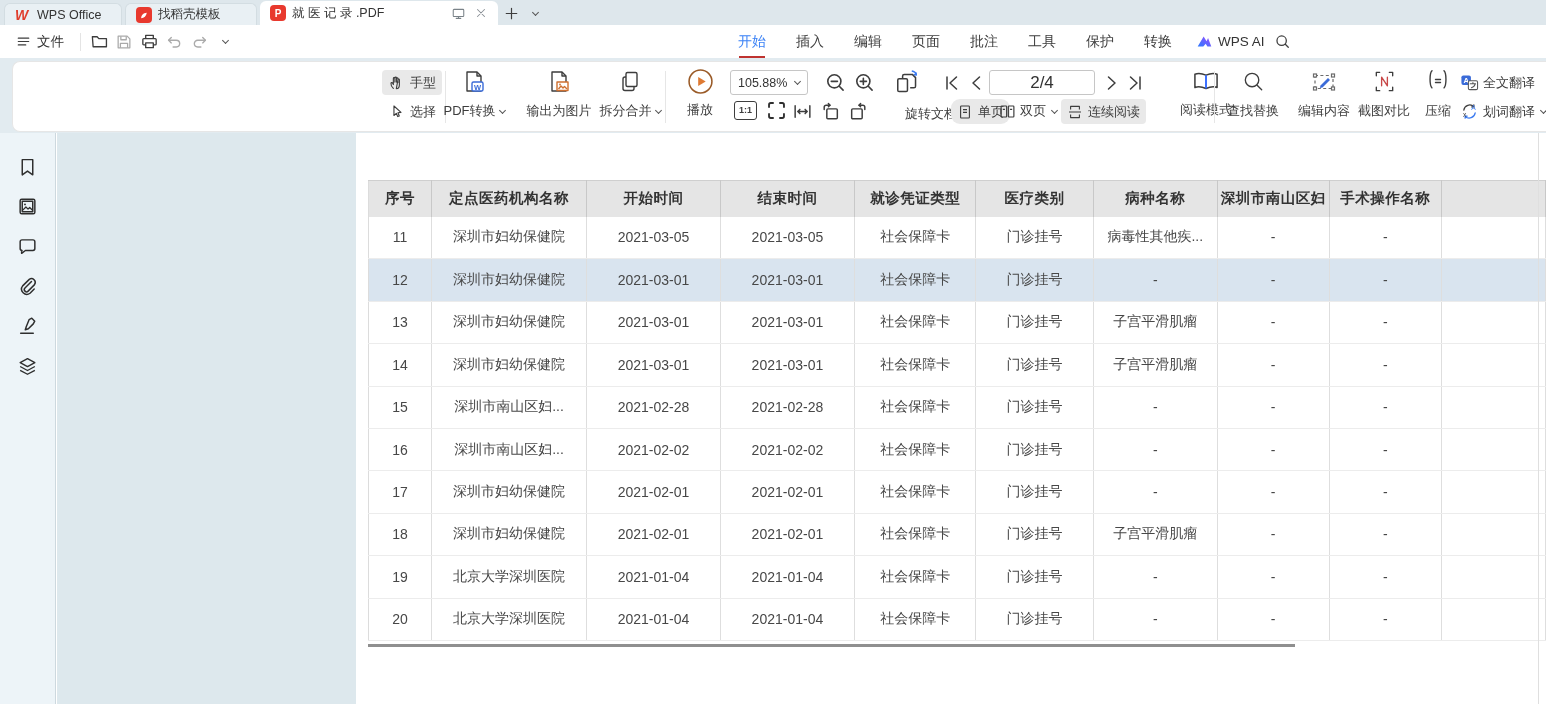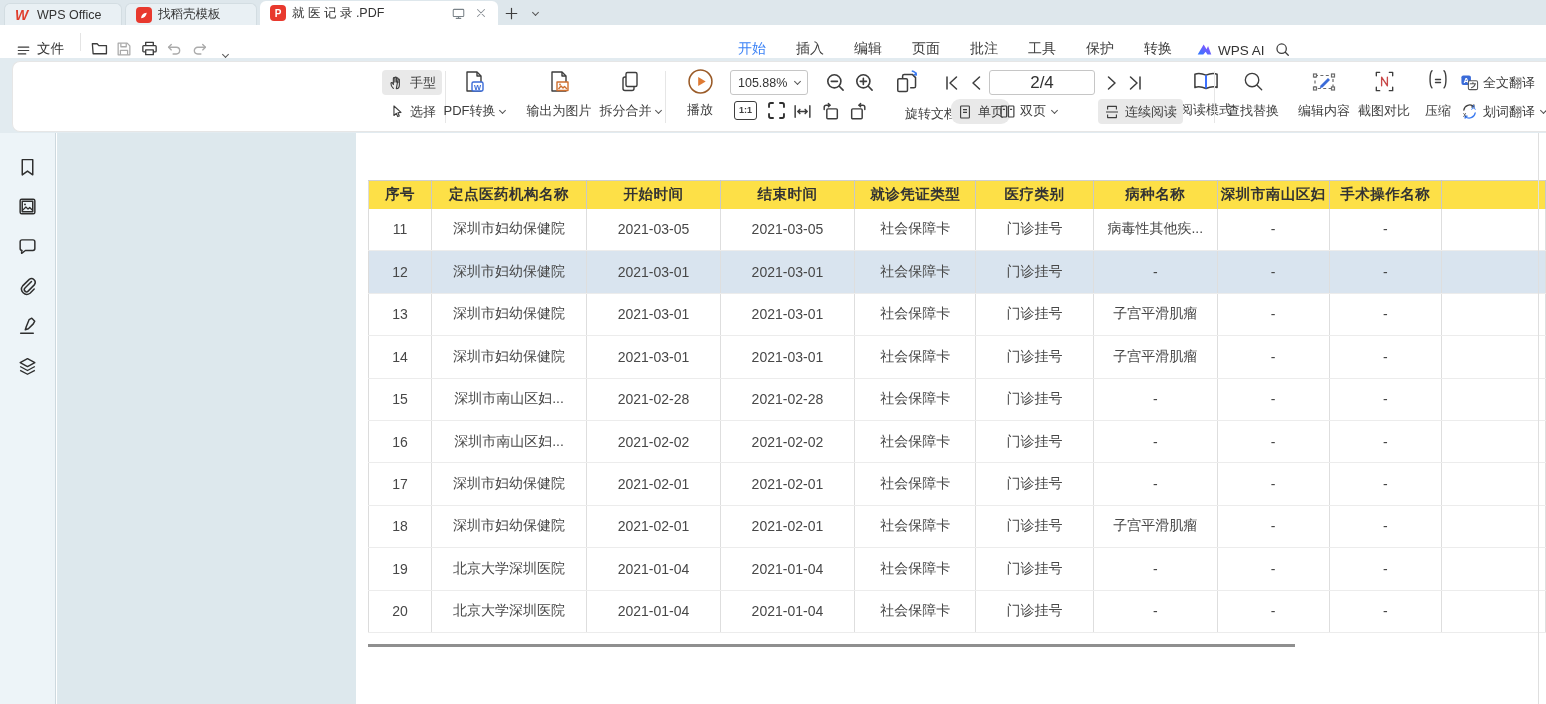--- a/index.html
+++ b/index.html
@@ -20,21 +20,21 @@
   .tab.active { background:#fff; height:24px; width:238px; position:relative; padding-right:60px; }
   .tab .ticon { width:16px; height:16px; flex:0 0 16px; }
   .wps-w { color:#e03e2d; font-weight:bold; font-size:14px; line-height:16px; font-style:italic; }
   .tab-right { position:absolute; display:flex; align-items:center; }
   .tab-monitor { right:32px; top:5px; }
   .tab-close { right:10px; top:5px; }
   .newtab-btn, .tablist-btn { display:flex; align-items:center; justify-content:center;
     height:24px; padding:0 6px; }
   
   .menurow { position:absolute; top:25px; left:0; right:0; height:33px; background:#fff; }
-  .menurow > * { position:absolute; top:0; height:33px; display:flex; align-items:flex-end; }
+  .menurow > * { position:absolute; top:0; height:33px; display:flex; align-items:center; }
   .mi-btn { width:22px; justify-content:center; }
   .vdiv { width:1px; background:#e4e4e4; height:18px; top:8px; }
   .file-group { left:16px; gap:6px; font-size:13.5px; color:#333; }
   .menu-items { left:738px; gap:30px; font-size:14px; color:#3c3c3c; }
   .menu-item { cursor:default; position:relative; }
   .menu-item.active { color:#3b82f6; font-weight:normal; }
   .menu-item.active::after { content:''; position:absolute; left:1px; right:1px; bottom:-7px;
     height:2px; background:#bf3330; }
   .wpsai { left:1196px; gap:5px; font-size:13.5px; color:#333; }
   .menu-search { left:1274px; }
@@ -65,21 +65,21 @@
   .content { position:absolute; top:133px; left:0; right:0; bottom:0; }
   .iconstrip { position:absolute; left:0; top:0; bottom:0; width:56px; background:#edf4f8;
     border-right:1px solid #cdd8de; }
   .iconstrip .sbi { position:absolute; left:17px; }
   .navpanel { position:absolute; left:57px; top:0; bottom:0; width:299px; background:#dde8ed; }
   .page { position:absolute; left:356px; top:0; right:0; bottom:0; background:#fff; }
   .pageedge { position:absolute; right:7px; top:0; bottom:0; width:1px; background:#dfdfdf; }
   
   table.rec { position:absolute; left:12px; top:47px; border-collapse:collapse; table-layout:fixed;
     border-left:1px solid #dcdcdc; border-top:1px solid #cfcfcf; }
-  table.rec th { height:28px; background:#fde047; color:#333; font-size:14.5px; font-weight:bold;
+  table.rec th { height:36px; background:#e5e5e5; color:#333; font-size:14.5px; font-weight:bold;
     border-right:1px solid #c8c8c8; text-align:center; letter-spacing:0.5px; }
   table.rec td { height:42.4px; font-size:14px; color:#474747; text-align:center;
     border-right:1px solid #dedede; border-bottom:1px solid #ececec; background:#fff;
     overflow:hidden; white-space:nowrap; }
   table.rec tr.hl td { background:#d9e4ef; }
   .tbl-bottom { position:absolute; left:12px; top:511px; width:927px; height:3px; background:#8f8f8f; }
 </style>
 </head>
 <body>
 
@@ -366,21 +366,21 @@
   </div>
   <div class="hstack" style="left:986px; top:40px;">
     <svg width="17" height="17" viewBox="0 0 20 20" fill="none" stroke="#3d3d3d" stroke-width="1.4" stroke-linejoin="round">
           <rect x="2.5" y="3.5" width="6.5" height="13" rx=".8"></rect>
           <rect x="11" y="3.5" width="6.5" height="13" rx=".8"></rect>
           <path d="M4.5 7.5h2.5M13 7.5h2.5"></path>
         </svg>
     <span>双页</span>
         <span class="chev"></span>
   </div>
-  <div class="mode-row pill" style="left:1048px; top:37px;margin-left:37px;">
+  <div class="mode-row pill" style="left:1048px; top:37px;">
     <svg width="16" height="16" viewBox="0 0 20 20" fill="none" stroke="#3d3d3d" stroke-width="1.4" stroke-linejoin="round">
           <path d="M4.5 7V3h11v4M4.5 13v4h11v-4M2.5 10h15"></path>
         </svg>
     <span>连续阅读</span>
   </div>
 
   <div class="tpdiv" style="left:1201px"></div>
 
   <div class="tbtn-lg" style="left:1208px; top:7px; width:64px;">
     <div class="lg-ic">

